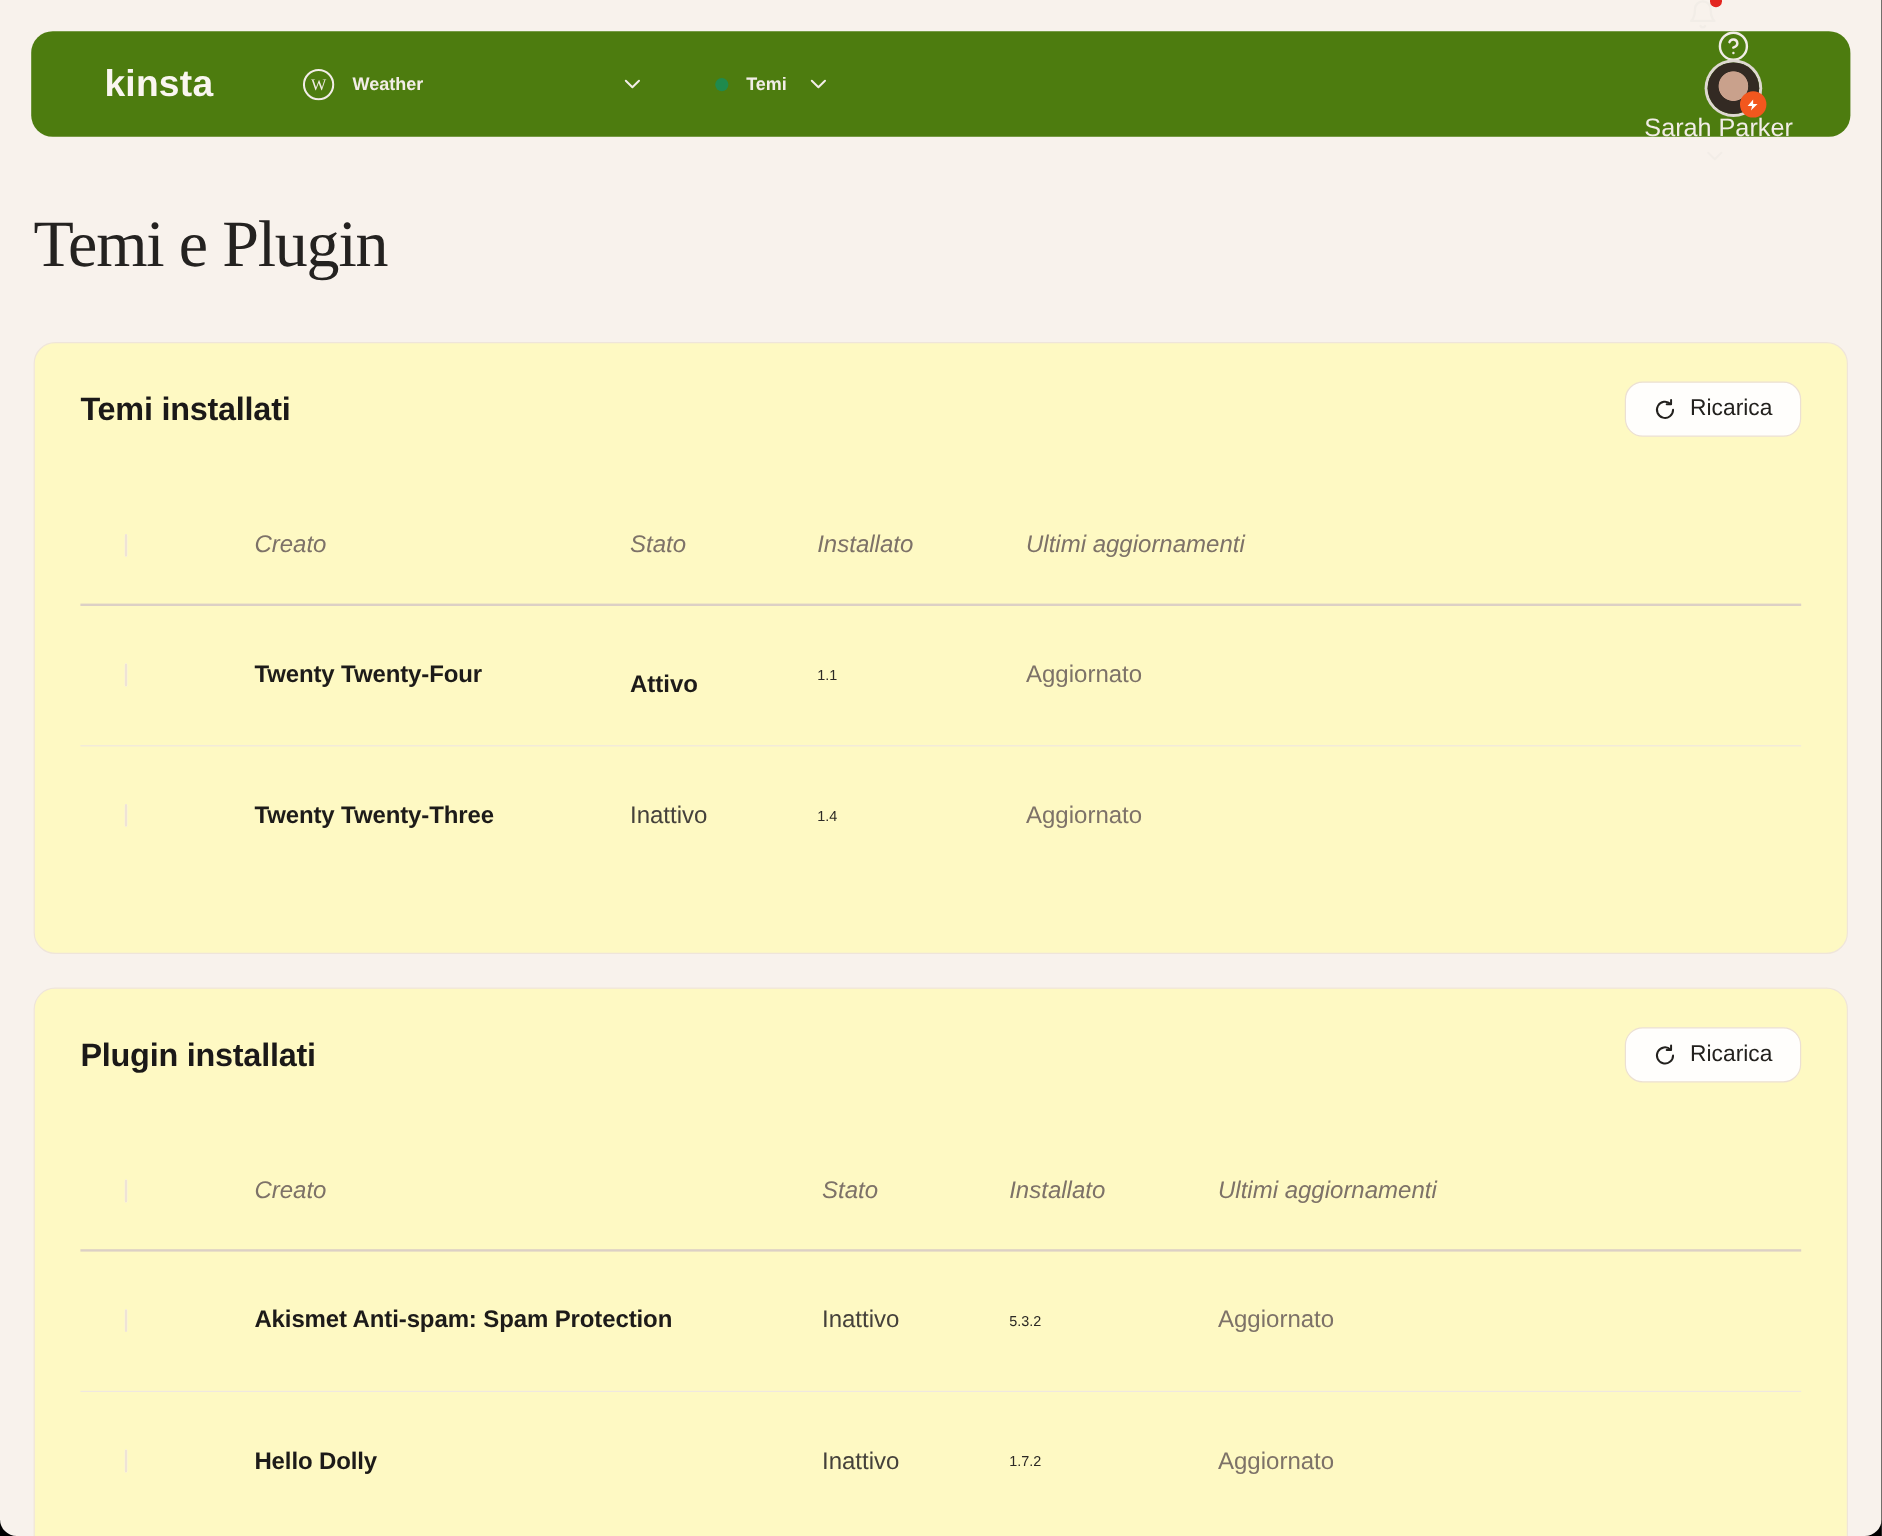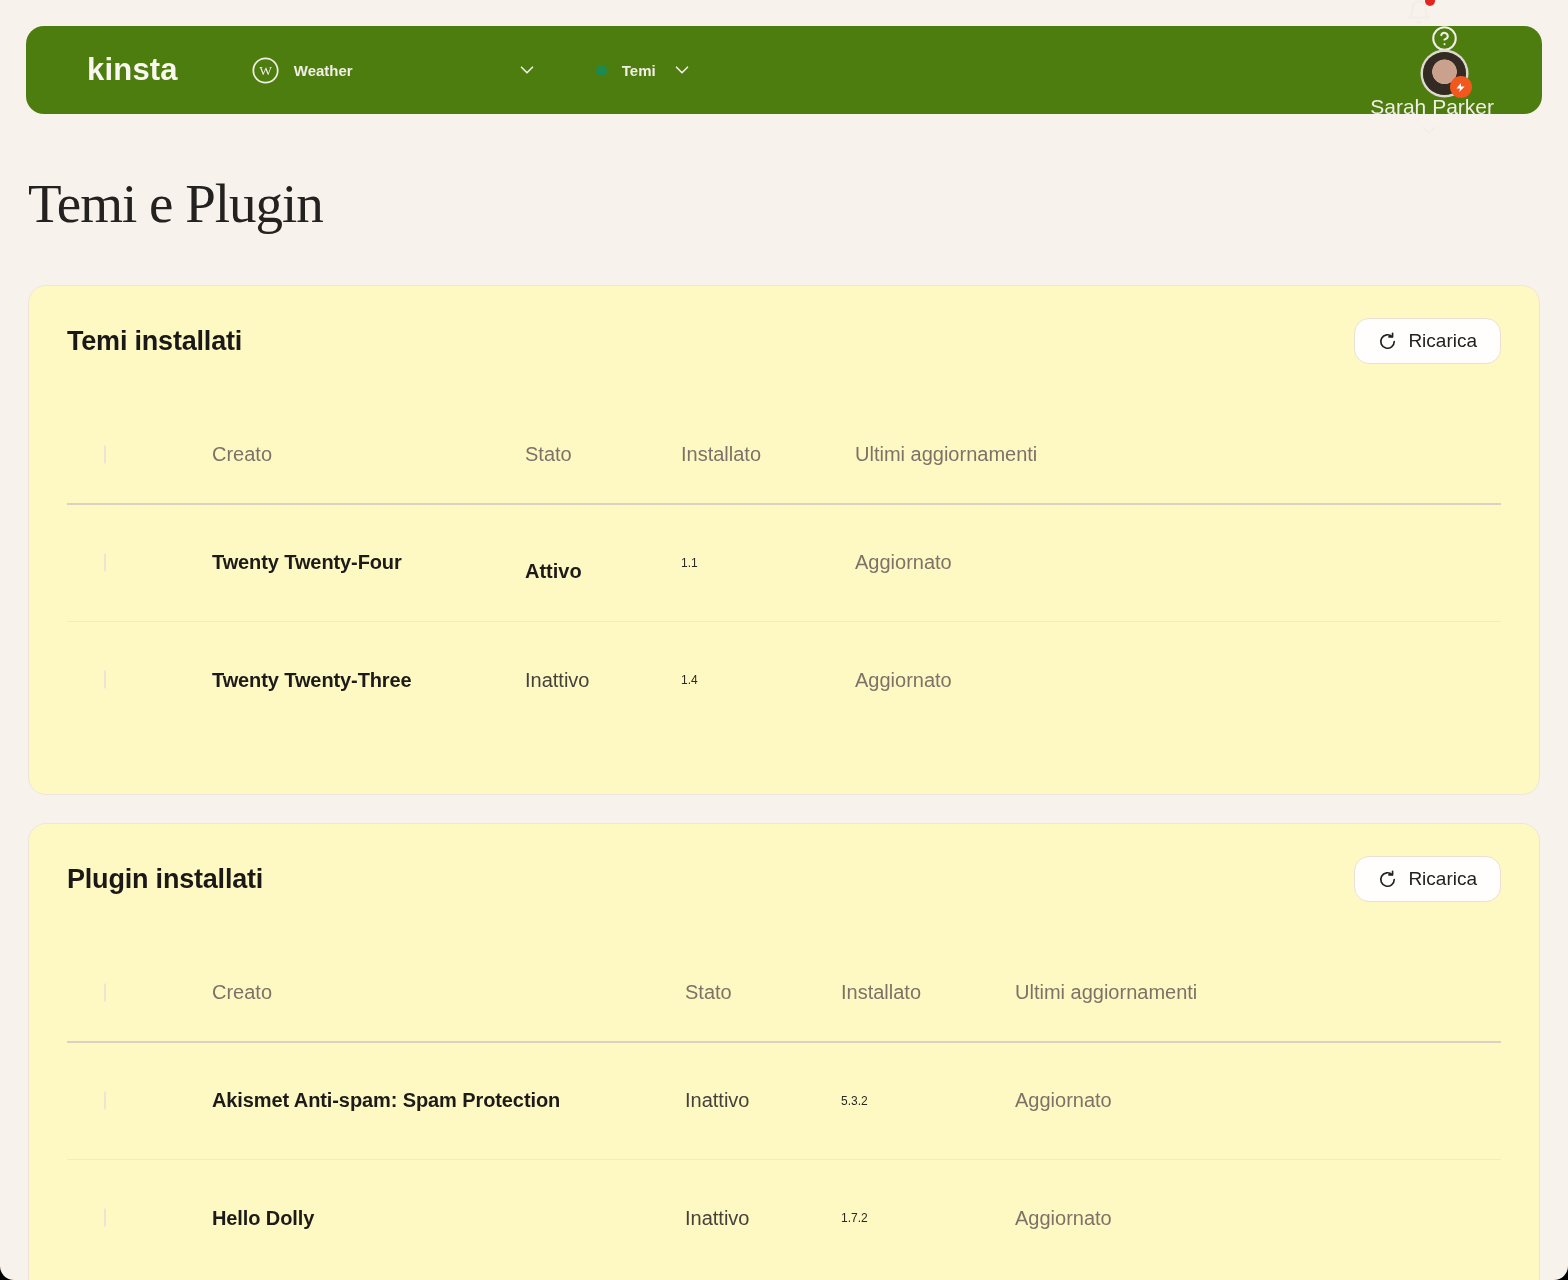--- a/index.html
+++ b/index.html
@@ -42,21 +42,21 @@
   .btn-reload { display:flex; align-items:center; gap:11px; height:46px; padding:0 23px;
                 border:1.5px solid #ECE0D3; border-radius:15px; background:#FFFEFC;
                 font-size:19px; font-weight:500; color:#23211E; cursor:pointer;
                 font-family:"Liberation Sans", sans-serif;text-align:right; }
   .btn-reload svg { stroke:#23211E; fill:none; stroke-width:2.1; stroke-linecap:round; stroke-linejoin:round; }
 
   .table { margin-top:42px; }
   .thead, .trow { display:grid; align-items:center; }
   .themes .thead, .themes .trow { grid-template-columns:145px 313px 156px 174px 1fr; }
   .plugins .thead, .plugins .trow { grid-template-columns:145px 473px 156px 174px 1fr; }
-  .thead { height:97px; }
+  .thead { height:97px;font-style:italic; }
   .trow { height:116px; }
   .th { font-size:20px; color:#7D7268; }
   .divider-strong { height:1.5px; background:#DCD0C5; }
   .divider-light  { height:1.5px; background:#F0E8DF; }
   .cb-wrap { padding-left:37px; }
   .checkbox { width:30px; height:30px; border:1.5px solid #EFE3D6; border-radius:9px;
               background:#FFFEFC; cursor:pointer; }
   .cell-name { font-size:20px; font-weight:700; color:#1D1B19; letter-spacing:-.1px; }
   .cell-status-active { font-size:20px; font-weight:700; color:#1D1B19;margin-top:17px; }
   .cell-status-inactive { font-size:20px; font-weight:400; color:#45413B; }

